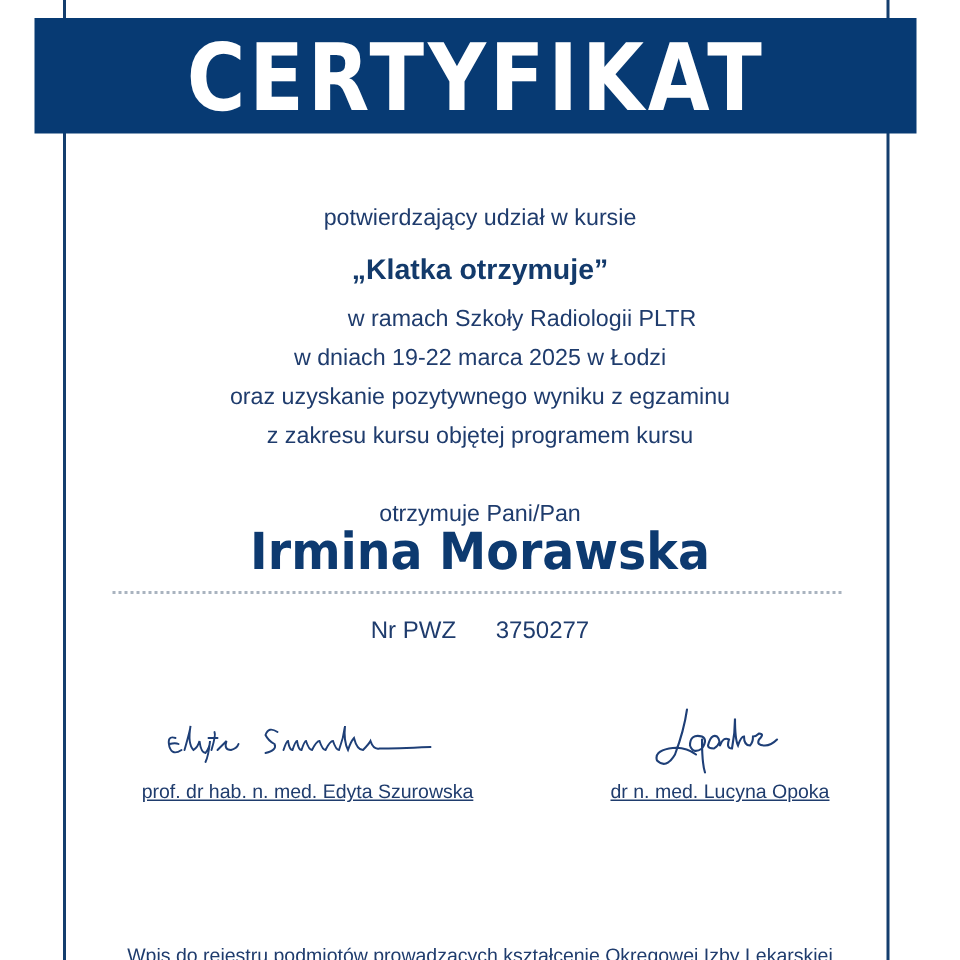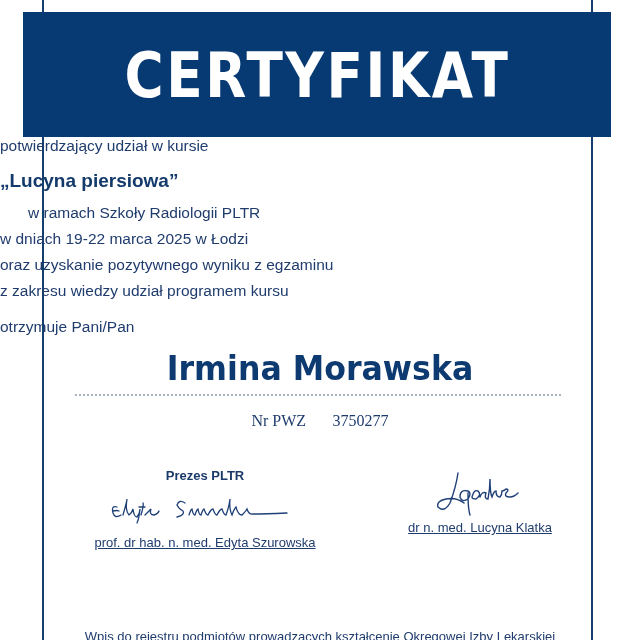--- a/index.html
+++ b/index.html
@@ -8,34 +8,34 @@
     background: #ffffff; position: relative;
     font-family: "DejaVu Sans", sans-serif;
     color: #1e3b6c;
   }
   .border-left, .border-right {
     position: absolute; top: 0; width: 2px; height: 640px; background: #143e6e;
   }
   .border-left { left: 42px; }
   .border-right { left: 591px; }
   .banner {
-    position: absolute; left: 23px; top: 12px; width: 588px; height: 125px;
+    position: absolute; left: 23px; top: 12px; width: 588px; height: 77px;
     background: #073a73;
     display: flex; align-items: center; justify-content: center;
   }
   .banner-title {
     color: #ffffff;
     font-family: "DejaVu Sans", sans-serif;
     font-size: 62px; font-weight: bold; letter-spacing: 3px;
     transform: scaleX(0.86);
     line-height: 1;
     margin-top: 2px;
   }
   .line {
-    position: absolute; left: 0; width: 640px; 
+    position: absolute; left: 0; width: 640px; text-align: center;
     font-family: "Liberation Sans", sans-serif;
     font-size: 15.5px; color: #1f3c6d; white-space: nowrap;
   }
   .course-title {
     font-family: "Liberation Sans", sans-serif;
     font-weight: bold; font-size: 19px; color: #133a6b;
   }
   .recipient {
     position: absolute; left: 0; width: 640px; text-align: center;
     font-family: "DejaVu Sans", sans-serif;
@@ -43,21 +43,21 @@
     transform: scaleX(0.93);
   }
   .dotted {
     position: absolute; left: 75px; top: 394px; width: 486px; height: 0;
     border-top: 2px dotted #a9b3bf;
   }
   .pwz {
     position: absolute; top: 412px; left: 0; width: 640px; text-align: center;
     font-family: "Liberation Sans", sans-serif; font-size: 16px; color: #1f3c6d;
   }
-  .pwz span { display: inline-block; font-family: Liberation Serif, serif; }
+  .pwz span { display: inline-block; }
   .pwz .pwz-number { margin-left: 22px; }
   .sig-block {
     position: absolute; top: 468px; text-align: center;
   }
   .sig-left { left: 85px; width: 240px; }
   .sig-right { left: 360px; width: 240px; }
   .sig-role {
     font-family: "Liberation Sans", sans-serif; font-weight: bold;
     font-size: 13px; color: #1a3a6a;
   }
@@ -75,37 +75,36 @@
 <body>
 
 <div class="border-left"></div>
 <div class="border-right"></div>
 
 <div class="banner">
   <div class="banner-title">CERTYFIKAT</div>
 </div>
 
 <div class="line" style="top:137px;">potwierdzający udział w kursie</div>
-<div class="line course-title" style="top:170px;">„Lucyna piersiowa”</div>
+<div class="line course-title" style="top:170px;">„Klatka otrzymuje”</div>
 <div class="line" style="top:204px;padding-left:28px;">w ramach Szkoły Radiologii PLTR</div>
 <div class="line" style="top:230px;">w dniach 19-22 marca 2025 w Łodzi</div>
 <div class="line" style="top:256px;">oraz uzyskanie pozytywnego wyniku z egzaminu</div>
-<div class="line" style="top:282px;">z zakresu wiedzy udział programem kursu</div>
+<div class="line" style="top:282px;">z zakresu kursu objętej programem kursu</div>
 
-<div class="line" style="top:318px;">otrzymuje Pani/Pan</div>
+<div class="line" style="top:334px;">otrzymuje Pani/Pan</div>
 <div class="recipient" style="top:348px;">Irmina Morawska</div>
 <div class="dotted"></div>
 
 <div class="pwz">
   <span>Nr PWZ</span>
   <span class="pwz-number">3750277</span>
 </div>
 
 <div class="sig-block sig-left">
-  <div class="sig-role">Prezes PLTR</div>
   <div class="sig-graphic">
     <svg width="200" height="40" viewBox="0 0 200 40">
       <g fill="none" stroke="#1e3f77" stroke-width="1.3" stroke-linecap="round">
         <path d="M12 18 q-6 -2 -4 6 q2 6 8 2 M8 22 q4 -1 6 0"></path>
         <path d="M18 26 q4 -14 4 -16 q-2 12 2 16 q3 -2 4 -6 q1 8 4 8 q3 -4 3 -8 q-1 10 -3 14"></path>
         <path d="M36 26 q3 -10 2 -12 M34 18 l6 0 M40 26 q4 -4 6 -6 q-2 6 3 6 q4 -1 5 -4"></path>
         <path d="M80 14 q-6 -4 -8 2 q2 4 6 6 q2 4 -6 6 M84 26 q2 -6 3 -6 q1 6 3 6 q2 -6 3 -6 q1 6 3 6 q2 -6 3 -6 q2 6 4 6 q3 -6 5 -6 q2 6 4 6 q3 -6 5 -6 q2 6 4 6 q3 -8 4 -16 q-1 10 2 16 q2 -6 4 -8 q2 8 6 8 q4 -4 5 -6 q2 6 6 5 q10 0 34 -1"></path>
       </g>
     </svg>
   </div>
@@ -115,16 +114,16 @@
 <div class="sig-block sig-right">
   <div class="sig-graphic">
     <svg width="120" height="50" viewBox="0 0 120 50">
       <g fill="none" stroke="#1e3f77" stroke-width="1.4" stroke-linecap="round">
         <path d="M38 4 q-2 14 -8 30 q-6 10 -12 4 q-2 -6 8 -8 q10 -2 18 4"></path>
         <path d="M48 22 q-8 -2 -8 6 q2 6 8 2 q4 -6 0 -8 M48 24 q0 16 2 22"></path>
         <path d="M52 28 q2 -8 6 -6 q4 4 -2 8 q-4 0 -4 -2 M60 28 q2 -6 6 -4 q-2 6 2 6 q2 -10 2 -20 q0 14 2 18 q2 -6 4 -6 q0 6 4 6 q2 -2 2 -6 q2 0 4 -2 q4 0 0 4 q-2 4 4 4 q4 0 8 -4"></path>
       </g>
     </svg>
   </div>
-  <div class="sig-name">dr n. med. Lucyna Klatka</div>
+  <div class="sig-name">dr n. med. Lucyna Opoka</div>
 </div>
 
 <div class="footer-note">Wpis do rejestru podmiotów prowadzących kształcenie Okręgowej Izby Lekarskiej</div>
 
 </body></html>

